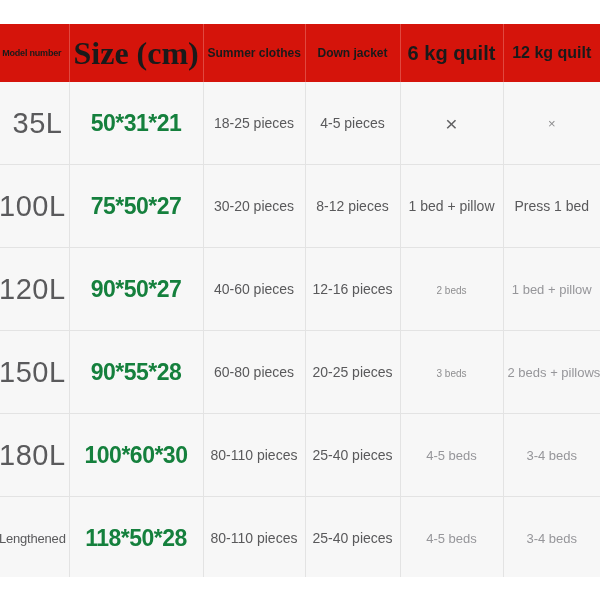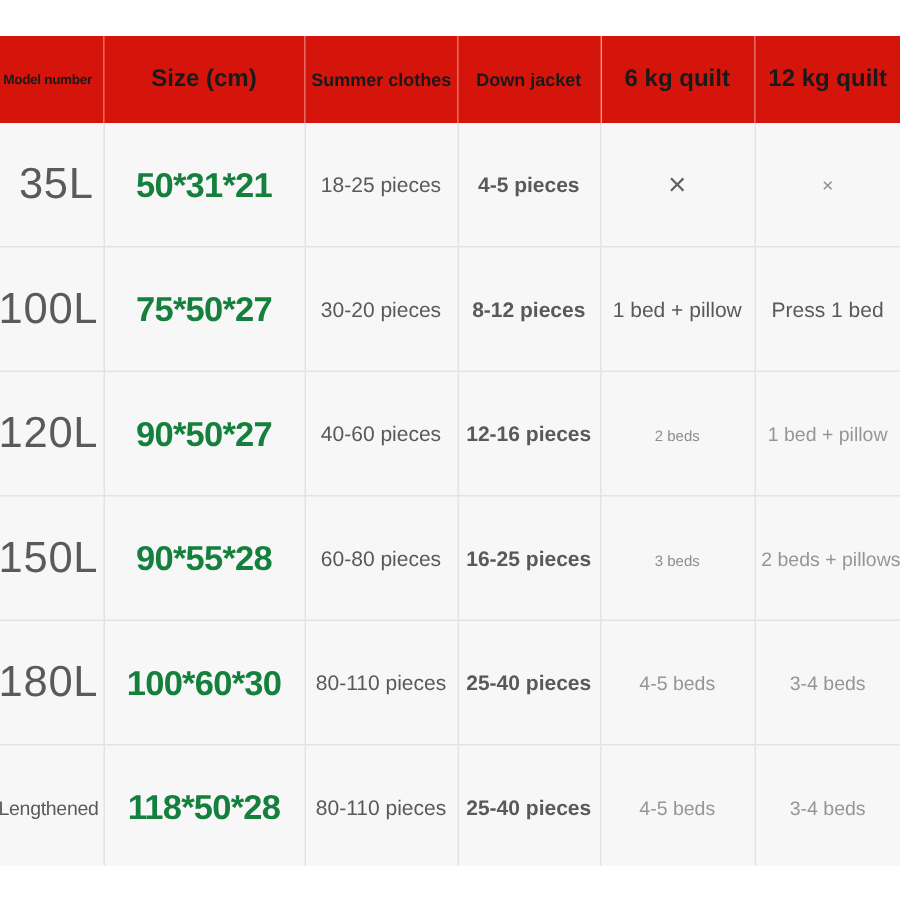--- a/index.html
+++ b/index.html
@@ -55,24 +55,24 @@
     font-weight: 700;
     text-align: center;
     vertical-align: middle;
     white-space: nowrap;
     overflow: hidden;
   }
   thead th:last-child { border-right: none; }
   thead th:first-child { border-left: none; }
 
   th.h-model   { font-size: 9px;  letter-spacing: -0.2px; }
-  th.h-size    { font-size: 16px; letter-spacing: 0px; }
+  th.h-size    { font-size: 32px; letter-spacing: 0px; font-family: Liberation Serif, serif; }
   th.h-summer  { font-size: 12px; }
   th.h-down    { font-size: 12px; margin-top: 16px; }
-  th.h-q6      { font-size: 16px; }
+  th.h-q6      { font-size: 20px; }
   th.h-q12     { font-size: 16px; }
 
   tbody td {
     height: 82px;
     background: #f7f7f7;
     border-bottom: 1px solid #e3e3e3;
     border-right: 1px solid #e3e3e3;
     padding: 0 4px;
     text-align: center;
     vertical-align: middle;
@@ -94,21 +94,21 @@
     font-size: 13px;
     letter-spacing: -0.2px;
   }
   td.d-size {
     font-size: 23px;
     font-weight: 700;
     color: #15803d;
     letter-spacing: -0.5px;
   }
   td.d-summer { font-size: 14px; }
-  td.d-down   { font-size: 14px; font-weight: bold; }
+  td.d-down   { font-size: 14px; }
   td.d-q6     { font-size: 14px; }
   td.d-q12    { font-size: 14px; }
 
   td .cell-x-big {
     display: inline-block;
     font-size: 21px;
     color: #616163;
     line-height: 1;
   }
   td .cell-x-small {
@@ -178,21 +178,21 @@
           <td class="d-summer">40-60 pieces</td>
           <td class="d-down">12-16 pieces</td>
           <td class="d-q6"><span class="cell-sm">2 beds</span></td>
           <td class="d-q12"><span class="cell-faint">1 bed + pillow</span></td>
         </tr>
 
         <tr>
           <td class="d-model">150L</td>
           <td class="d-size">90*55*28</td>
           <td class="d-summer">60-80 pieces</td>
-          <td class="d-down">16-25 pieces</td>
+          <td class="d-down">20-25 pieces</td>
           <td class="d-q6"><span class="cell-sm">3 beds</span></td>
           <td class="d-q12"><span class="cell-faint">2 beds + pillows</span></td>
         </tr>
 
         <tr>
           <td class="d-model">180L</td>
           <td class="d-size">100*60*30</td>
           <td class="d-summer">80-110 pieces</td>
           <td class="d-down">25-40 pieces</td>
           <td class="d-q6"><span class="cell-faint">4-5 beds</span></td>

